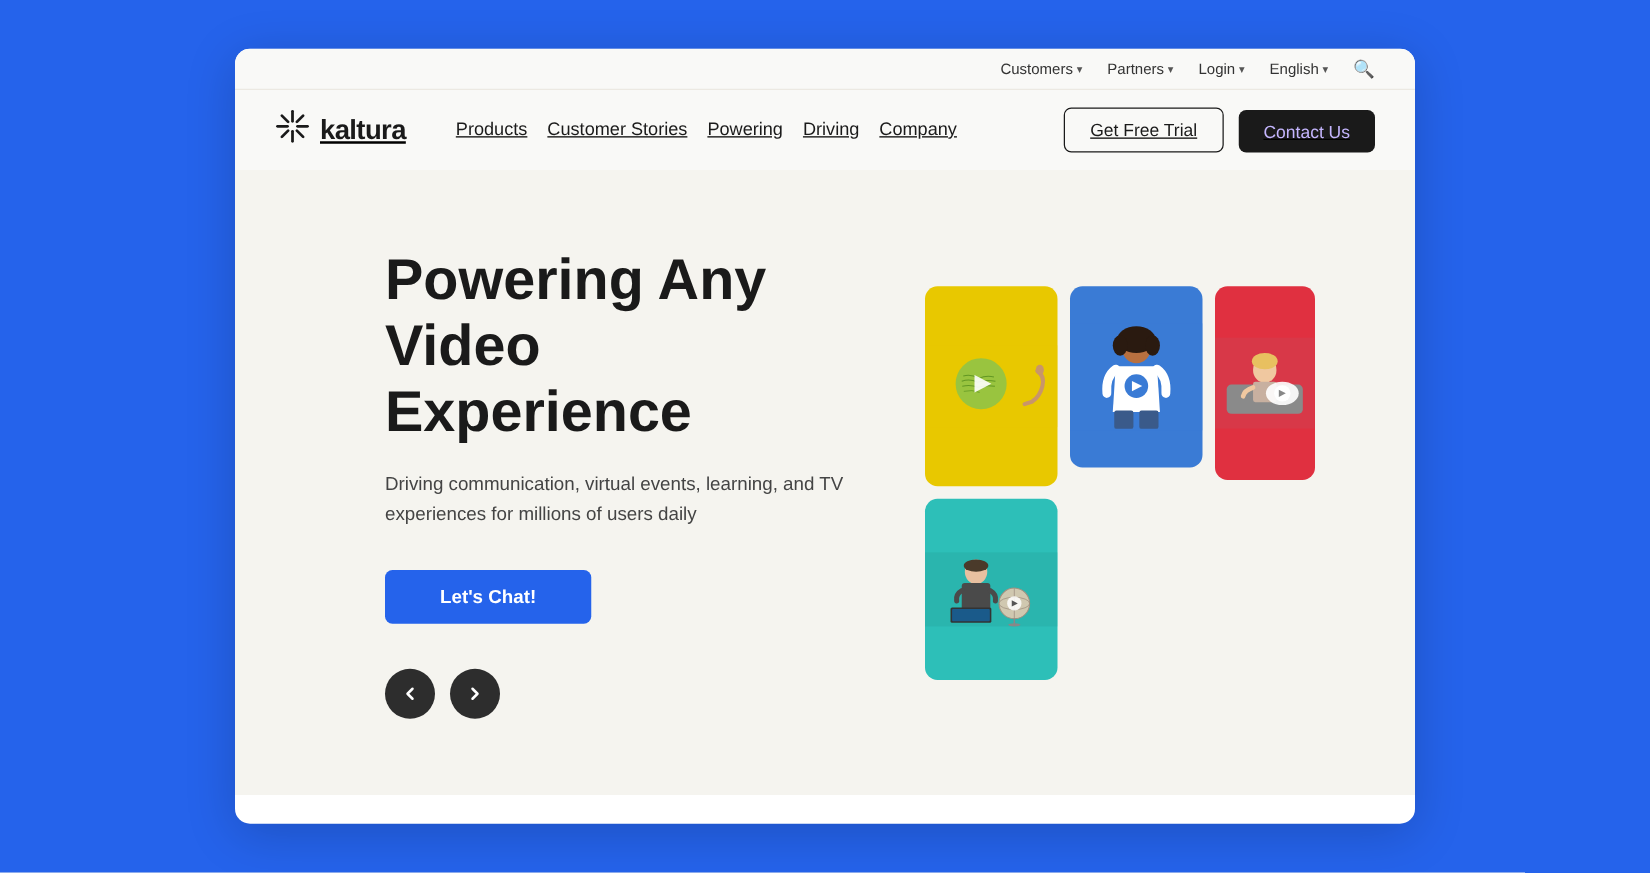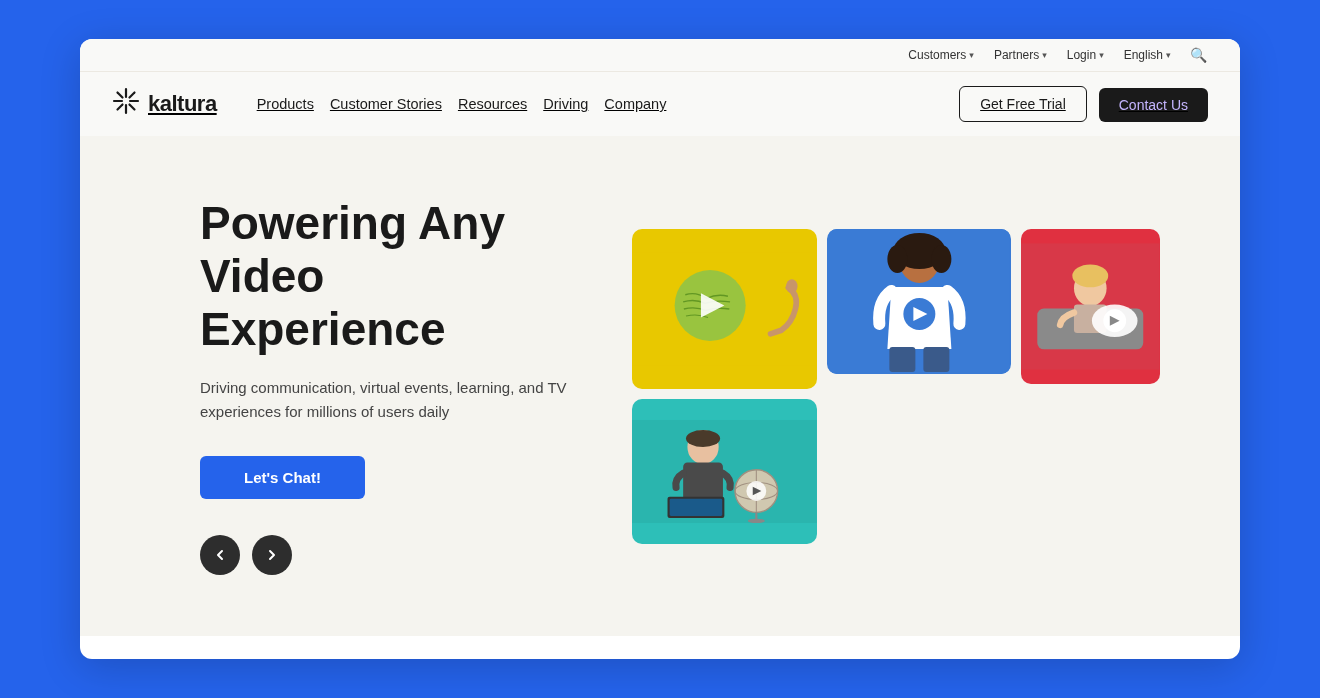--- a/index.html
+++ b/index.html
@@ -7,21 +7,21 @@
       background: #2563eb;
       display: flex;
       align-items: center;
       justify-content: center;
       min-height: 100vh;
       font-family: -apple-system, BlinkMacSystemFont, 'Segoe UI', sans-serif;
     }
     .browser-frame {
       background: white;
       border-radius: 12px;
-      width: 1160px;
+      width: 944px;
       min-height: 620px;
       overflow: hidden;
       box-shadow: 0 8px 40px rgba(0,0,0,0.18);
     }
     
     .top-bar {
       background: #f9f9f7;
       display: flex;
       justify-content: flex-end;
       align-items: center;
@@ -248,21 +248,21 @@
           <line x1="17.5" y1="17.5" x2="22.5" y2="22.5" stroke="#1a1a1a" stroke-width="2.2" stroke-linecap="round"></line>
           <line x1="22.5" y1="5.5" x2="17.5" y2="10.5" stroke="#1a1a1a" stroke-width="2.2" stroke-linecap="round"></line>
           <line x1="10.5" y1="17.5" x2="5.5" y2="22.5" stroke="#1a1a1a" stroke-width="2.2" stroke-linecap="round"></line>
         </svg>
       </span>
       <span class="logo-text">kaltura</span>
     </div>
     <div class="nav-links">
       <span class="nav-link">Products</span>
       <span class="nav-link">Customer Stories</span>
-      <span class="nav-link">Resources</span>
+      <span class="nav-link">Powering</span>
       <span class="nav-link">Driving</span>
       <span class="nav-link">Company</span>
     </div>
     <div class="nav-buttons">
       <button class="btn-free-trial">Get Free Trial</button>
       <button class="btn-contact">Contact Us</button>
     </div>
   </div>
 
   <div class="hero">

